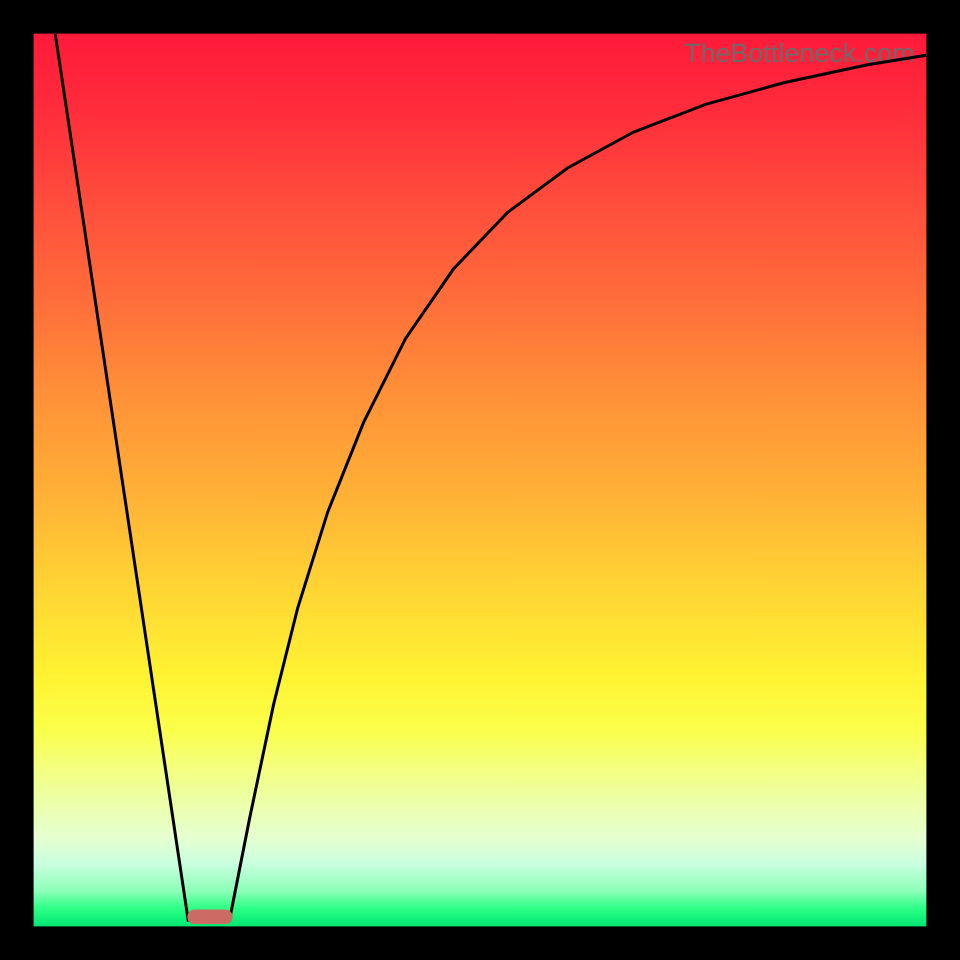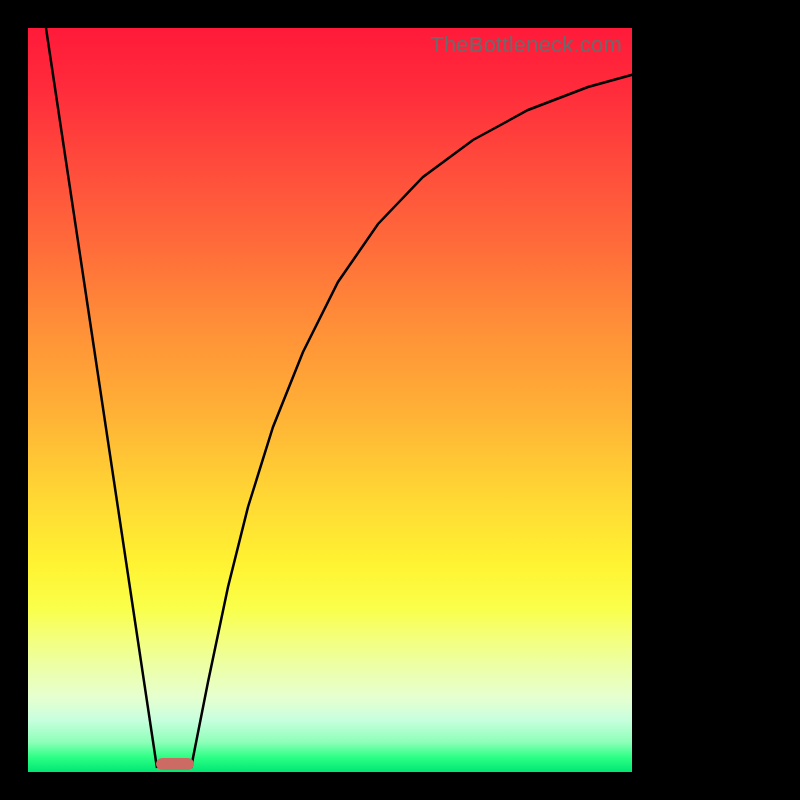--- a/index.html
+++ b/index.html
@@ -8,21 +8,21 @@
     width: 800px;
     height: 800px;
     background: #000;
     position: relative;
     font-family: Arial, Helvetica, sans-serif;
   }
   .plot-area {
     position: absolute;
     left: 28px;
     top: 28px;
-    width: 604px;
+    width: 744px;
     height: 744px;
     background: linear-gradient(to bottom,
       #ff1a3a 0%,
       #ff2b3b 8%,
       #ff4a3c 18%,
       #ff6e3a 30%,
       #ff8f38 40%,
       #ffb236 52%,
       #ffd434 62%,
       #fff332 72%,

